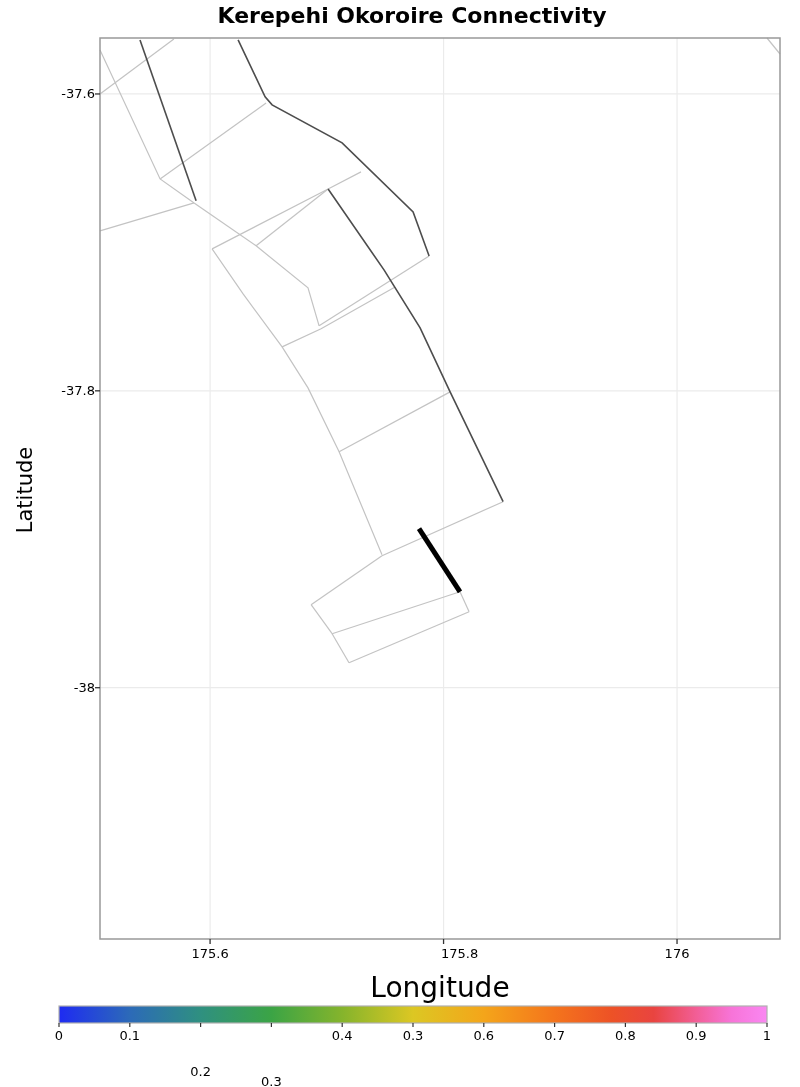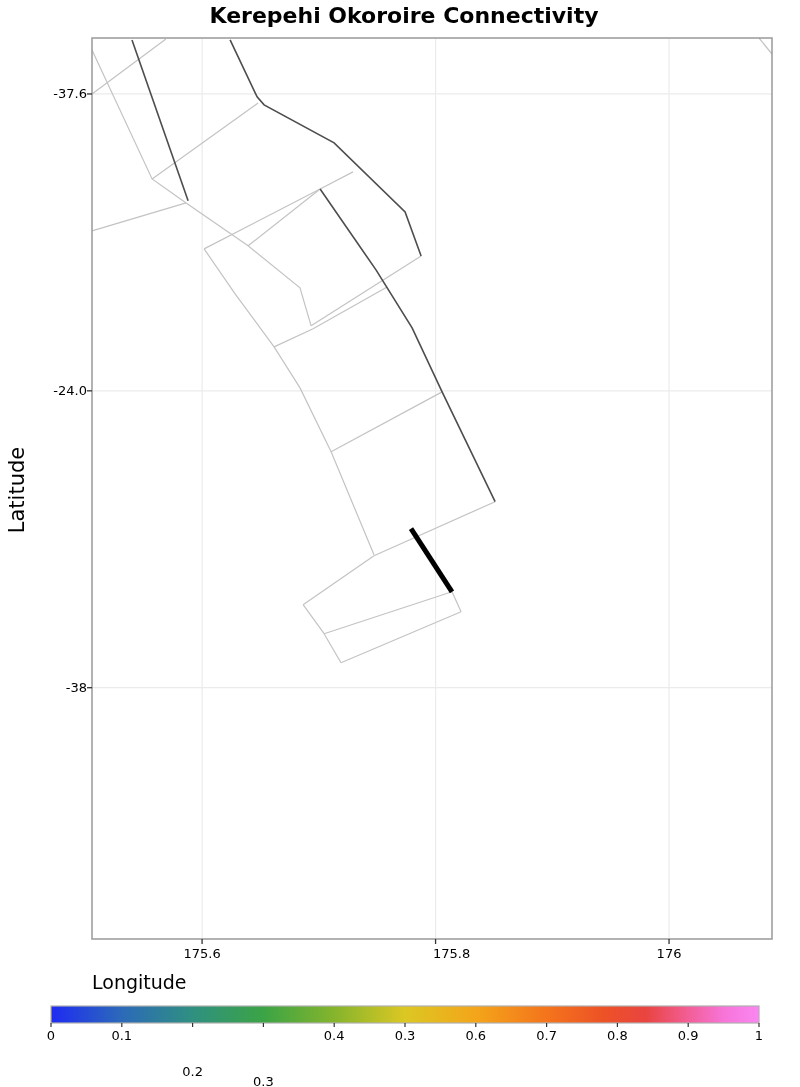--- a/index.html
+++ b/index.html
@@ -1,22 +1,22 @@
 <!DOCTYPE html>
 <html><head>
 <meta charset="utf-8">
 <style>
   html,body{margin:0;padding:0;background:#ffffff;}
   body{width:800px;height:1087px;position:relative;font-family:"DejaVu Sans","Liberation Sans",sans-serif;overflow:hidden;}
-  #figure{position:absolute;left:4px;top:0;width:692px;height:1087px;padding-left:8px;}
+  #figure{position:absolute;left:12px;top:0;width:692px;height:1087px;padding-left:8px;}
   #plot-svg{position:absolute;left:0;top:0;}
   .chart-title{position:absolute;left:0;top:3px;width:800px;text-align:center;
     font-size:22px;font-weight:bold;color:#000;letter-spacing:0px;}
-  .xaxis-label{position:absolute;left:88px;top:971px;width:680px;text-align:left;
-    font-size:19px;color:#000;}
+  .xaxis-label{position:absolute;left:88px;top:971px;width:680px;text-align:center;
+    font-size:28px;color:#000;}
   .yaxis-label{position:absolute;left:-37px;top:478px;width:100px;text-align:center;
     font-size:21px;color:#000;transform:rotate(-90deg);transform-origin:center center;}
   .cbar-label{position:absolute;left:0px;top:1052px;width:800px;text-align:center;
     font-size:21px;color:#000;}
   .tick-label{position:absolute;font-size:13px;color:#000;white-space:nowrap;}
   .xtick{transform:translateX(-50%);top:946px;}
   .ytick{text-align:right;width:80px;left:3px;transform:translateY(-52%);}
   .cbtick{transform:translateX(-50%);top:1028px;}
 </style>
 </head>
@@ -92,21 +92,21 @@
       <line x1="684.2" y1="1023" x2="684.2" y2="1027" stroke="#333333" stroke-width="1.2"></line>
       <line x1="755" y1="1023" x2="755" y2="1027" stroke="#333333" stroke-width="1.2"></line>
     </svg>
   <div class="chart-title">Kerepehi Okoroire Connectivity</div>
   <div class="xaxis-label">Longitude</div>
   <div class="yaxis-label">Latitude</div>
 <div class="tick-label xtick" style="left: 198.084px;">175.6</div>
     <div class="tick-label xtick" style="left: 431.561px; margin-left: 16px;">175.8</div>
     <div class="tick-label xtick" style="left: 665.037px;">176</div>
     <div class="tick-label ytick" style="top: 93.96px;">-37.6</div>
-    <div class="tick-label ytick" style="top: 390.83px;">-24.0</div>
+    <div class="tick-label ytick" style="top: 390.83px;">-37.8</div>
     <div class="tick-label ytick" style="top: 687.7px;">-38</div>
     <div class="tick-label cbtick" style="left: 47px;">0</div>
     <div class="tick-label cbtick" style="left: 117.8px;">0.1</div>
     <div class="tick-label cbtick" style="left: 188.6px; margin-top: 36px;">0.2</div>
     <div class="tick-label cbtick" style="left: 259.4px; margin-top: 46px;">0.3</div>
     <div class="tick-label cbtick" style="left: 330.2px;">0.4</div>
     <div class="tick-label cbtick" style="left: 401px;">0.3</div>
     <div class="tick-label cbtick" style="left: 471.8px;">0.6</div>
     <div class="tick-label cbtick" style="left: 542.6px;">0.7</div>
     <div class="tick-label cbtick" style="left: 613.4px;">0.8</div>

